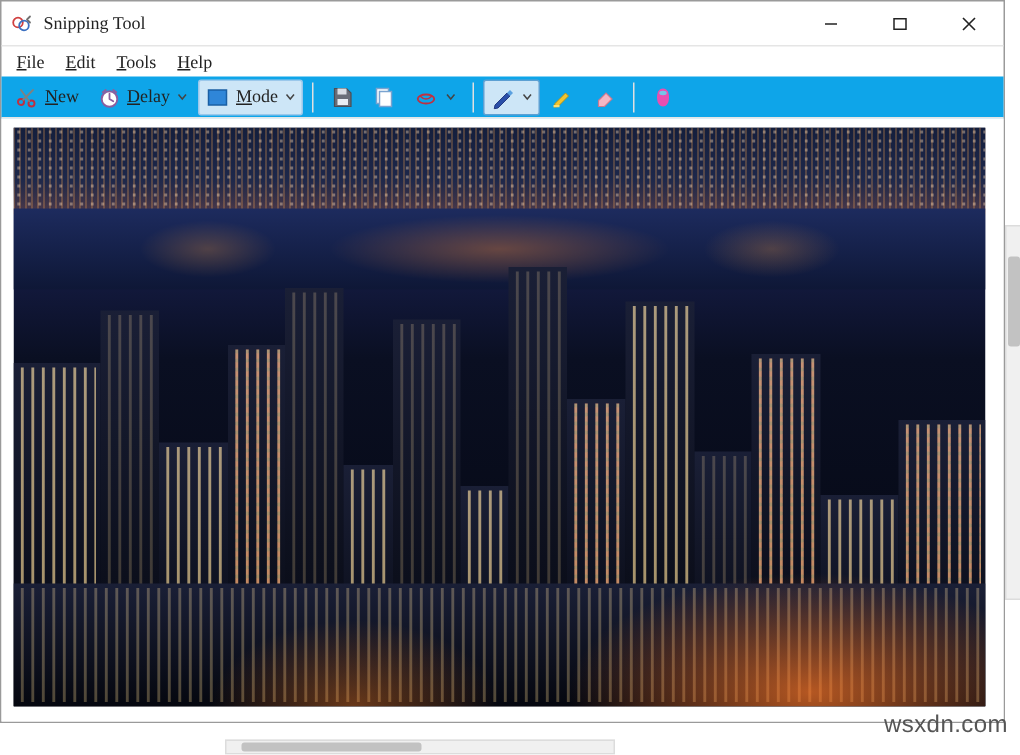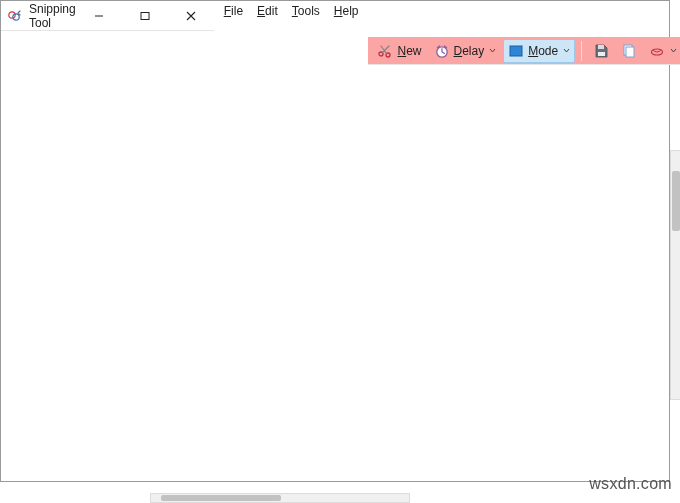--- a/index.html
+++ b/index.html
@@ -1,30 +1,30 @@
 <!DOCTYPE html>
 <html><head>
 <meta charset="utf-8">
 <style>
   * { box-sizing: border-box; }
   html, body { margin: 0; padding: 0; font-family: "Segoe UI", Tahoma, sans-serif; font-size: 12px; color: #222; background: #fff; }
   .outer { width: 680px; height: 503px; background: #fff; position: relative; }
-  .window { position: absolute; left: 0; top: 0; width: 670px; height: 482px; border: 1px solid #9a9a9a; background: #fff; display: flex; flex-direction: row; }
+  .window { position: absolute; left: 0; top: 0; width: 670px; height: 482px; border: 1px solid #9a9a9a; background: #fff; display: flex; flex-direction: column; font-family: Liberation Serif, serif; }
   
   .titlebar { height: 30px; display: flex; align-items: center; padding-left: 6px; border-bottom: 1px solid #e5e5e5; }
   .titlebar .app-icon { width: 16px; height: 16px; margin-right: 6px; display: inline-flex; }
   .titlebar .title-text { flex: 1; font-size: 12px; }
   .win-controls { display: flex; height: 100%; }
   .win-controls .btn { width: 46px; height: 100%; display: flex; align-items: center; justify-content: center; }
   
-  .menubar { height: 20px; display: flex; align-items: center; gap: 2px; padding: 0 4px; justify-content: flex-end; }
+  .menubar { height: 20px; display: flex; align-items: center; gap: 2px; padding: 0 4px; }
   .menubar .menu-item { padding: 2px 6px; }
   .menubar .menu-item u { text-decoration: underline; }
   
-  .toolbar { height: 28px; display: flex; align-items: center; padding: 0 4px; gap: 2px; border-bottom: 1px solid #e5e5e5; background: #fca5a5; margin-top: 36px; }
+  .toolbar { height: 28px; display: flex; align-items: center; padding: 0 4px; gap: 2px; border-bottom: 1px solid #e5e5e5; background: #0ea5e9; }
   .tb-btn { height: 24px; display: flex; align-items: center; padding: 0 4px; gap: 4px; border: 1px solid transparent; border-radius: 2px; }
   .tb-btn.selected, .tb-btn:hover { background: #cde6f7; border-color: #9bc8eb; }
   .tb-btn.pen.selected { background: #cde6f7; border-color: #5ca0d3; }
   .tb-icon { width: 16px; height: 16px; display: inline-flex; align-items: center; justify-content: center; }
   .tb-drop { width: 7px; height: 16px; display: inline-flex; align-items: center; justify-content: center; margin-left: 1px; }
   .sep { width: 1px; height: 20px; background: #e0e0e0; margin: 0 4px; }
   
   .canvas-wrap { flex: 1; overflow: hidden; position: relative; background: #fff; }
   .canvas { position: absolute; left: 8px; top: 6px; right: 12px; bottom: 10px; overflow: hidden; }
   .city-scene { width: 100%; height: 100%; position: relative; background: linear-gradient(to bottom, #0b1030 0%, #1a2050 14%, #1a2255 15%, #0a0f22 40%, #04060f 100%); }

